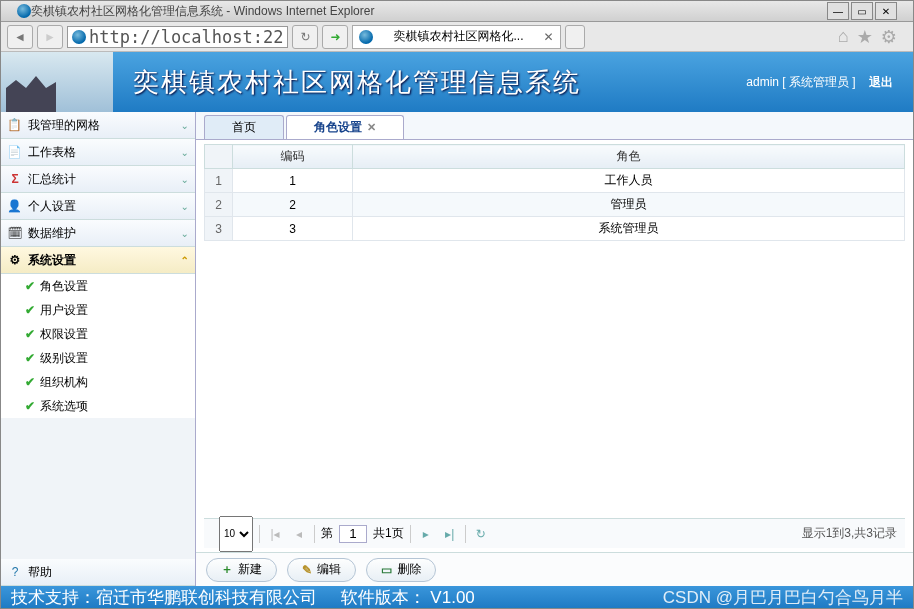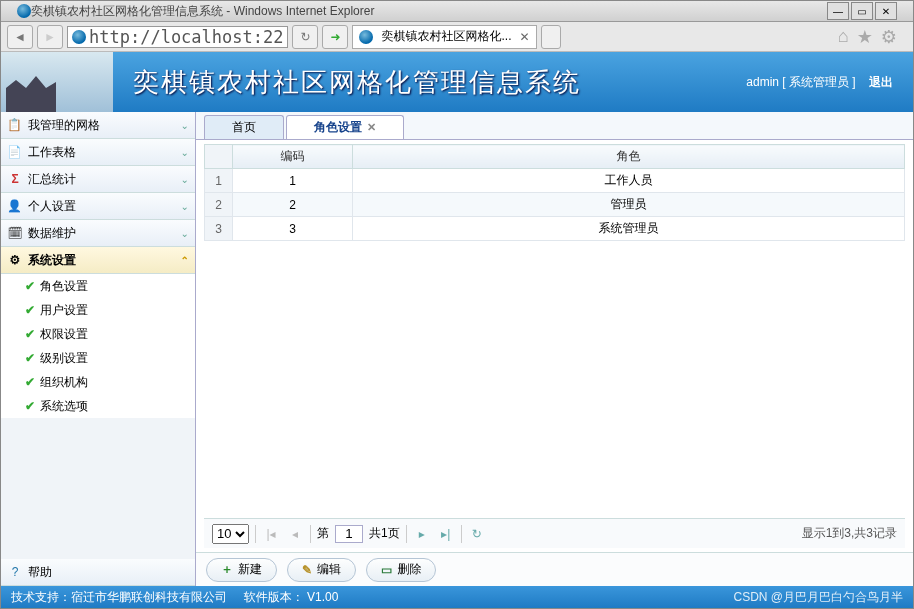--- a/index.html
+++ b/index.html
@@ -5,21 +5,21 @@
 * { box-sizing: border-box; margin: 0; padding: 0; }
 body { font-family: "Microsoft YaHei", SimSun, Arial, sans-serif; font-size: 12px; background: #fff; overflow: hidden; }
 .window { width: 914px; height: 609px; display: flex; flex-direction: column; border: 1px solid #888; }
 .titlebar { height: 21px; background: linear-gradient(#e8e8e8,#d0d0d0); display: flex; align-items: center; padding: 0 16px; border-bottom: 1px solid #999; }
 .titlebar .title-text { color: #444; font-family: SimSun, sans-serif; }
 .win-controls { margin-left: auto; display: flex; }
 .win-btn { width: 22px; height: 18px; border: 1px solid #888; background: #e0e0e0; margin-left: 2px; display: flex; align-items: center; justify-content: center; font-size: 10px; }
 .addrbar { height: 30px; background: #e8e8e8; display: flex; align-items: center; padding: 0 6px; gap: 4px; border-bottom: 1px solid #bbb; }
 .nav-btn { width: 26px; height: 24px; border: 1px solid #aaa; border-radius: 3px; background: #f0f0f0; display: flex; align-items: center; justify-content: center; color: #777; }
 .url-box { flex: 0 0 120px; height: 22px; border: 1px solid #999; background: #fff; display: flex; align-items: center; padding: 0 4px; font-family: monospace; font-size: 17px; color: #555; gap:3px; }
-.tab-ie { height: 24px; border: 1px solid #aaa; background: #fff; display: flex; align-items: center; padding: 0 6px; gap: 8px; min-width: 180px; }
+.tab-ie { height: 24px; border: 1px solid #aaa; background: #fff; display: flex; align-items: center; padding: 0 6px; gap: 20px; min-width: 180px; }
 .tab-close { margin-left: auto; color: #666; }
 .spacer { flex: 1; }
 .ie-right { display: flex; gap: 8px; padding: 0 10px; color: #aaa; }
 .ie-icon-btn { font-size: 18px; }
 .banner { height: 60px; background: linear-gradient(#4aa3e0,#1f7bc4); display: flex; align-items: center; color: #fff; position: relative; }
 .banner-img { width: 112px; height: 60px; background: linear-gradient(#d8e8f0,#a0c0d8); position: relative; overflow:hidden; }
 .banner-img::before { content:""; position:absolute; bottom:0; left:5px; width:50px; height:40px; background:#445; clip-path: polygon(0 100%,0 40%,20% 20%,40% 40%,60% 10%,80% 40%,100% 25%,100% 100%); }
 .banner-title { font-size: 26px; font-family: "STKaiti","KaiTi",serif; margin-left: 20px; letter-spacing: 2px; text-shadow: 1px 1px 2px #003; }
 .banner-right { margin-left: auto; padding-right: 20px; font-size: 12px; }
 .banner-right a { color: #fff; text-decoration: none; margin-left: 10px; font-weight: bold; }
@@ -40,33 +40,33 @@
 .tab { height: 24px; padding: 0 27px; border: 1px solid #aac; border-bottom: none; background: #e0ecf7; display: flex; align-items: center; cursor: pointer; border-radius: 3px 3px 0 0; margin-right: 2px; gap:5px; }
 .tab.active { background: #fff; font-weight: bold; color: #15428b; }
 .tab .tab-x { color: #888; font-size: 11px; }
 .grid-wrap { flex: 1; padding: 4px 8px; display: flex; flex-direction: column; }
 table.grid { width: 100%; border-collapse: collapse; }
 table.grid th { background: linear-gradient(#f8fbfd,#e6eef5); border: 1px solid #cdd; height: 24px; font-weight: normal; color: #333; }
 table.grid td { border: 1px solid #e0e6ec; height: 24px; text-align: center; }
 table.grid tr:nth-child(even) td { background: #f5f9fc; }
 .row-num { width: 28px; background: #f0f4f8 !important; color: #666; }
 .pager { height: 30px; border-top: 1px solid #cdd; display: flex; align-items: center; padding: 0 8px; gap: 6px; background: #f8fafc; margin-top:auto; }
-.pager select { height: 20px; font-size: 13px; }
+.pager select { height: 36px; font-size: 10px; margin-left: 7px; }
 .pg-btn { width: 18px; height: 18px; display: flex; align-items: center; justify-content: center; color: #6aa; cursor: pointer; }
 .pg-btn.disabled { color: #bbb; }
 .pg-sep { width: 1px; height: 18px; background: #ccc; }
 .pg-input { width: 28px; height: 18px; text-align: center; border: 1px solid #aac; }
 .pg-right { margin-left: auto; color: #555; }
 .toolbar { height: 34px; display: flex; align-items: center; padding: 0 10px; gap: 10px; border-top: 1px solid #cdd; background:#fbfcfd; }
 .tb-btn { height: 24px; padding: 0 14px; border: 1px solid #b5c5d5; border-radius: 12px; background: linear-gradient(#fdfefe,#e8eff5); display: flex; align-items: center; gap: 5px; cursor: pointer; }
 .tb-icon { font-weight: bold; }
 .tb-new { color: #2a8a2a; }
 .tb-edit { color: #b7922a; }
 .tb-del { color: #2a7a3a; }
-.footer { height: 22px; background: linear-gradient(#3a96db,#1f7bc4); color: #fff; display: flex; align-items: center; padding: 0 10px; font-size: 12px; }
+.footer { height: 22px; background: linear-gradient(#3a96db,#1f7bc4); color: #fff; display: flex; align-items: center; padding: 0 10px; font-size: 17px; }
 .footer .f-left { }
 .footer .f-right { margin-left: auto; opacity: .85; }
 .ie-e { width:14px; height:14px; border-radius:50%; background: radial-gradient(circle at 40% 35%, #7bd 0%, #06a 70%); display:inline-block; position:relative; }
 </style>
 </head>
 <body>
 
 <div class="window">
 
   <div class="titlebar">

